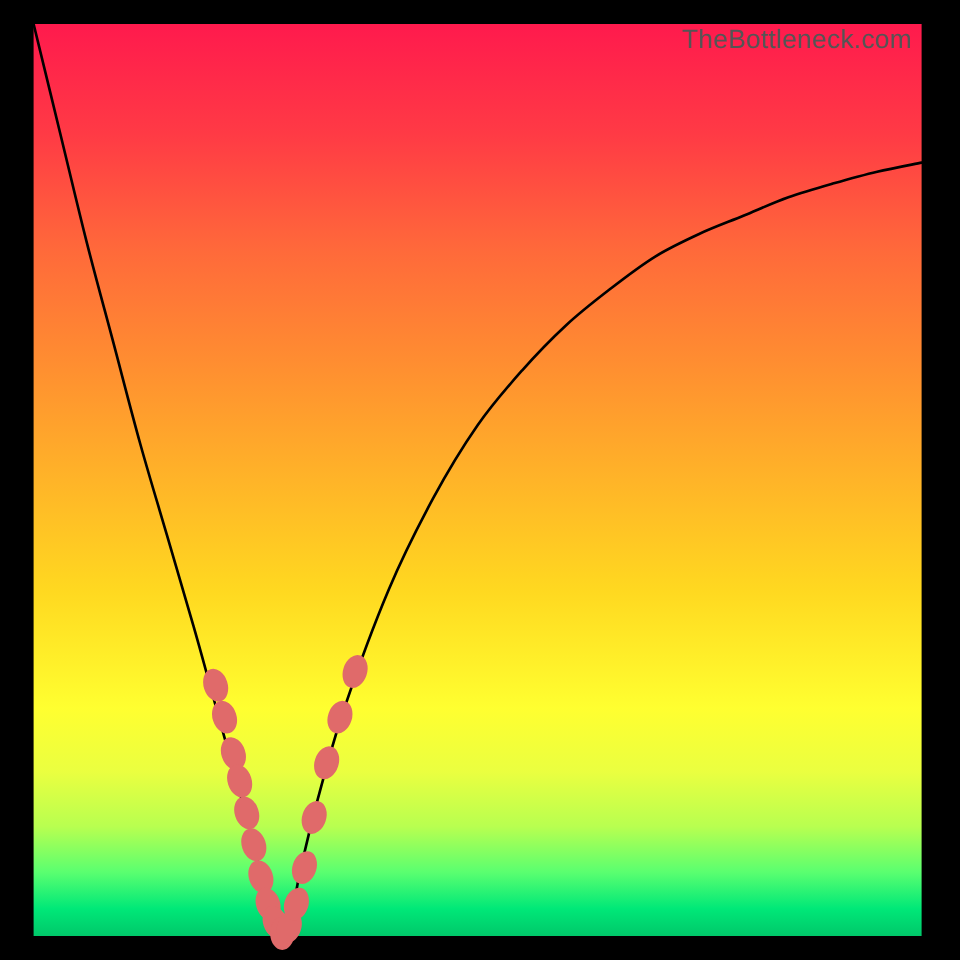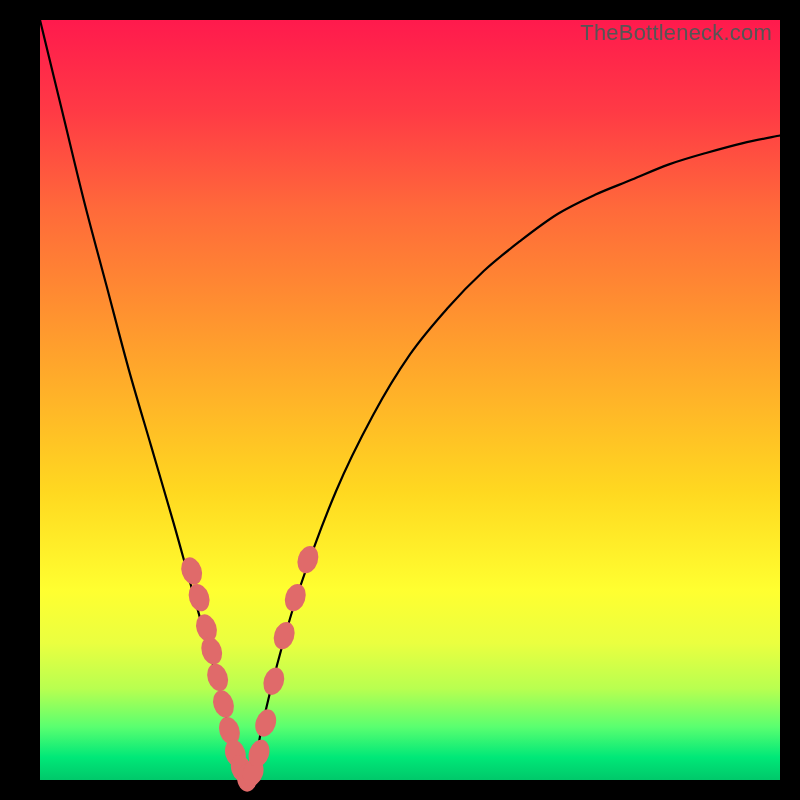--- a/index.html
+++ b/index.html
@@ -13,21 +13,21 @@
   .frame {
     position: absolute;
     left: 0;
     top: 0;
     width: 800px;
     height: 800px;
     background: #000;
   }
   .plot-area {
     position: absolute;
-    left: 40px;
+    left: 28px;
     top: 20px;
     width: 740px;
     height: 760px;
     background: linear-gradient(to bottom,
       #ff1a4d 0%,
       #ff3a45 12%,
       #ff6a3a 25%,
       #ff9030 38%,
       #ffb428 50%,
       #ffd820 62%,

